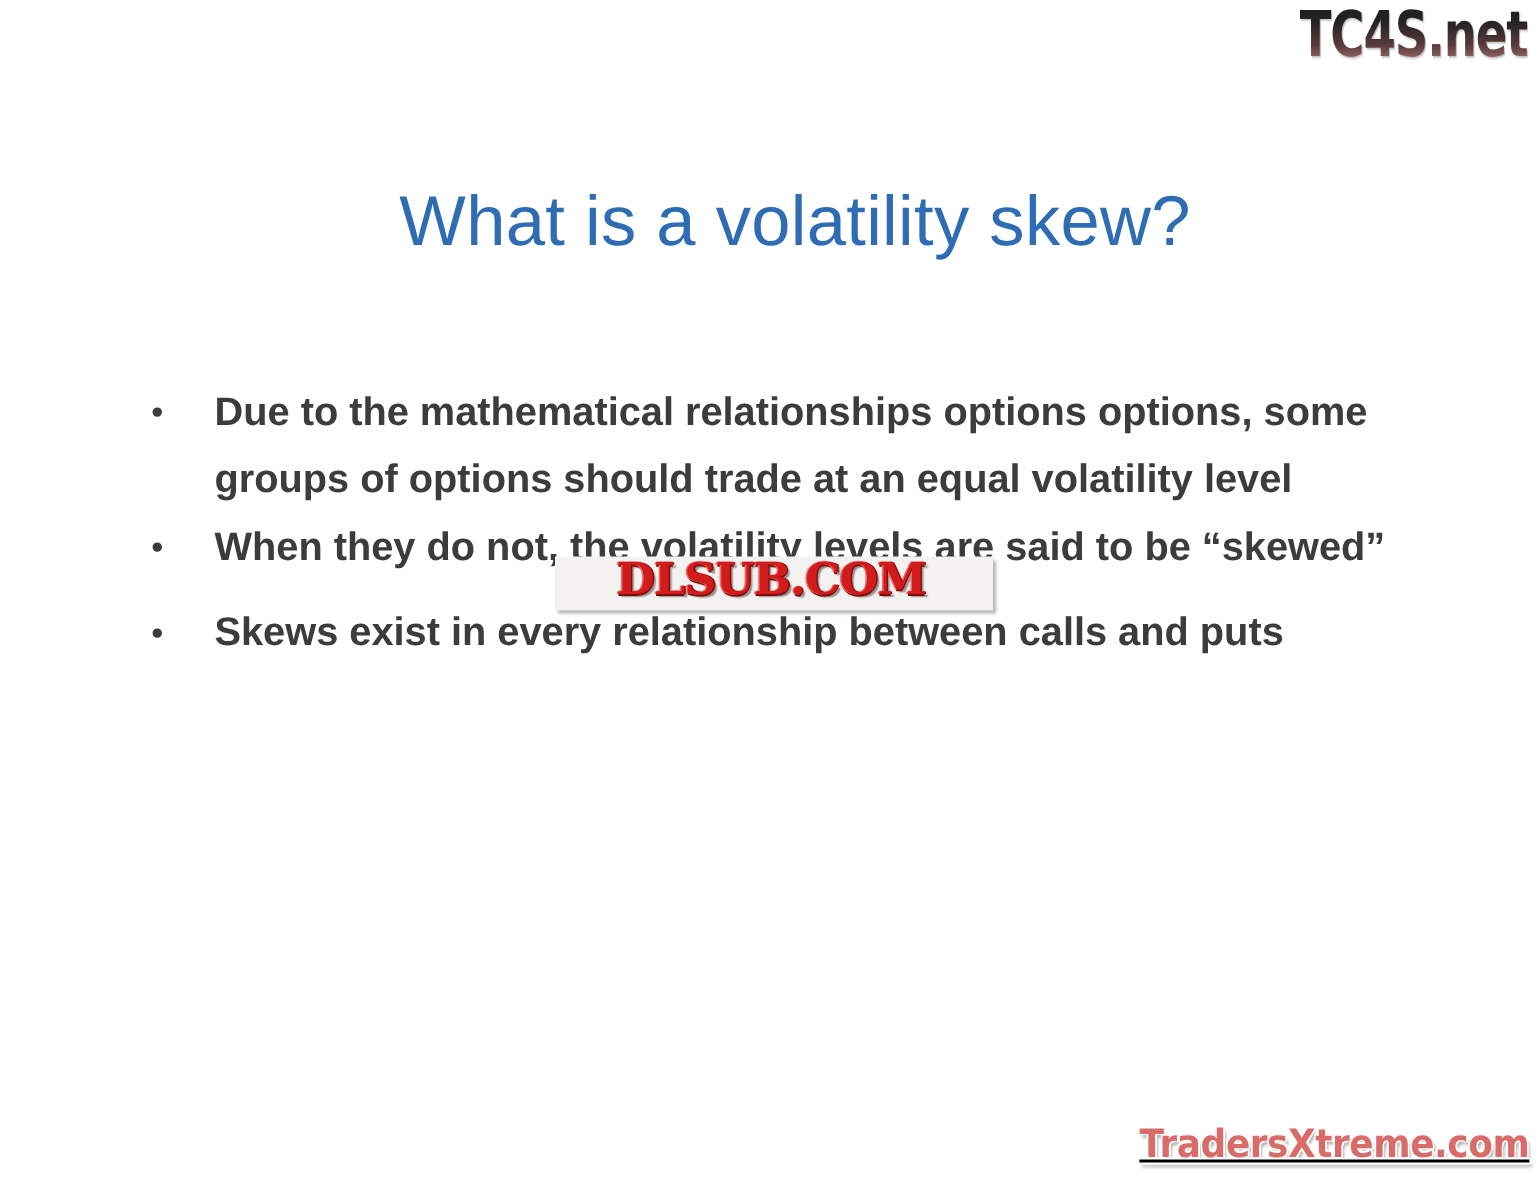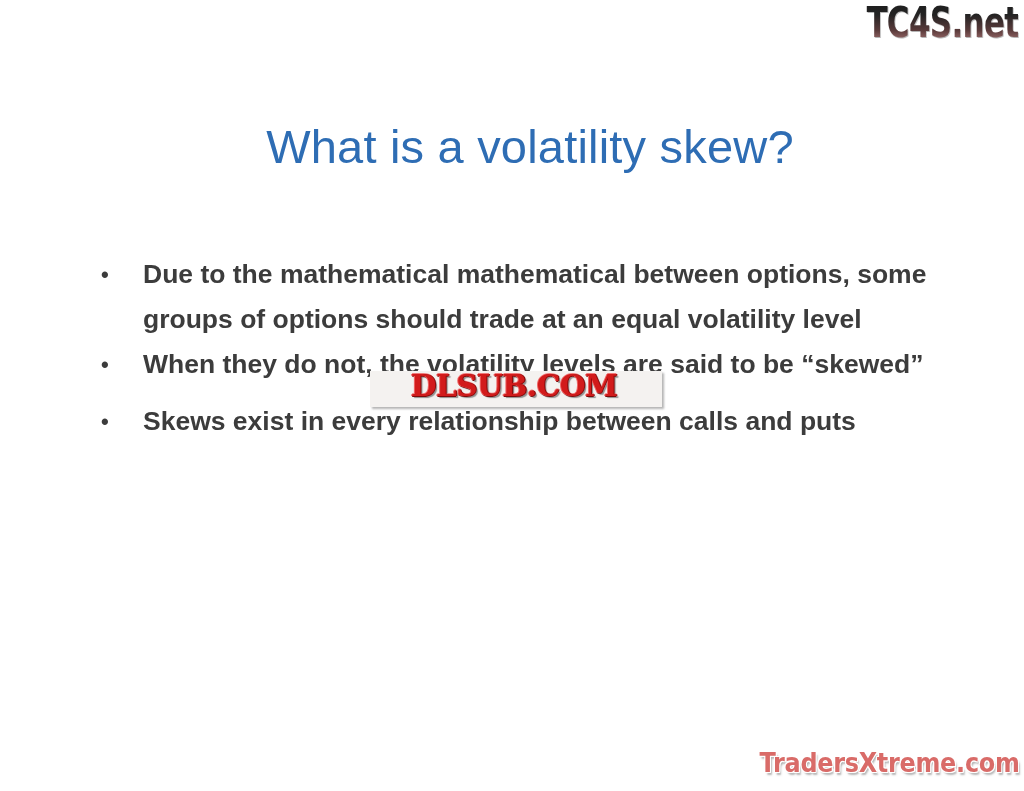--- a/index.html
+++ b/index.html
@@ -145,20 +145,21 @@
   
   #brand-bottom {
     position: absolute;
     left: 712px;
     top: 742px;
     width: 308px;
     height: 42px;
     display: flex;
     align-items: center;
     justify-content: flex-end;
+    text-decoration: underline;
   }
   #brand-bottom .brand-text {
     font-family: "DejaVu Sans", sans-serif;
     font-weight: bold;
     font-size: 26px;
     line-height: 32px;
     letter-spacing: -0.3px;
     white-space: nowrap;
     transform: scaleX(0.92);
     transform-origin: right center;
@@ -183,21 +184,21 @@
   <div id="brand-top">
     <span class="logo-text">TC4S.net</span>
   </div>
 
   <div id="title">What is a volatility skew?</div>
 
   <div id="bullets">
 
     <div class="bullet-row">
       <span class="bullet-mark">•</span>
-      <span class="bullet-text">Due to the mathematical mathematical between options, some groups of options should trade at an equal volatility level</span>
+      <span class="bullet-text">Due to the mathematical relationships options options, some groups of options should trade at an equal volatility level</span>
     </div>
 
     <div class="bullet-row">
       <span class="bullet-mark">•</span>
       <span class="bullet-text">When they do not, the volatility levels are said to be “skewed”</span>
     </div>
 
     <div class="bullet-row gap-before">
       <span class="bullet-mark">•</span>
       <span class="bullet-text">Skews exist in every relationship between calls and puts</span>

